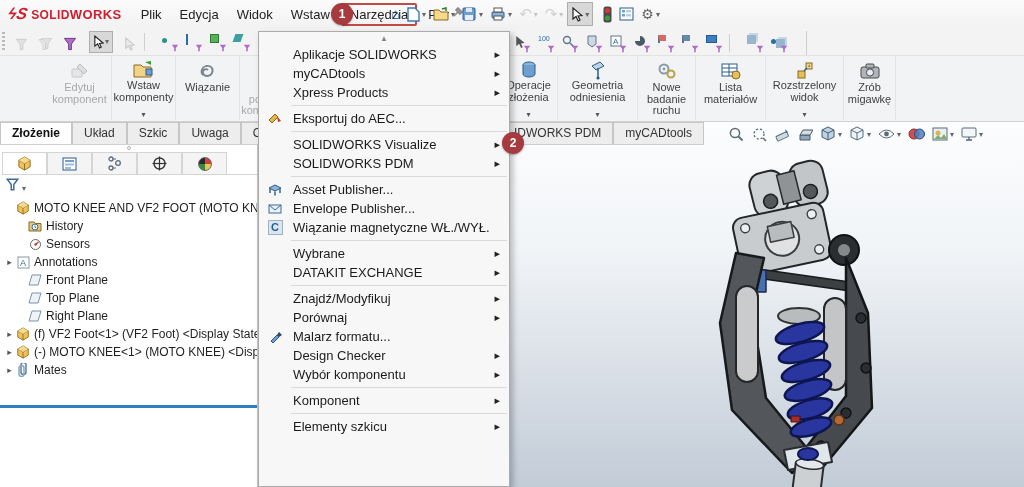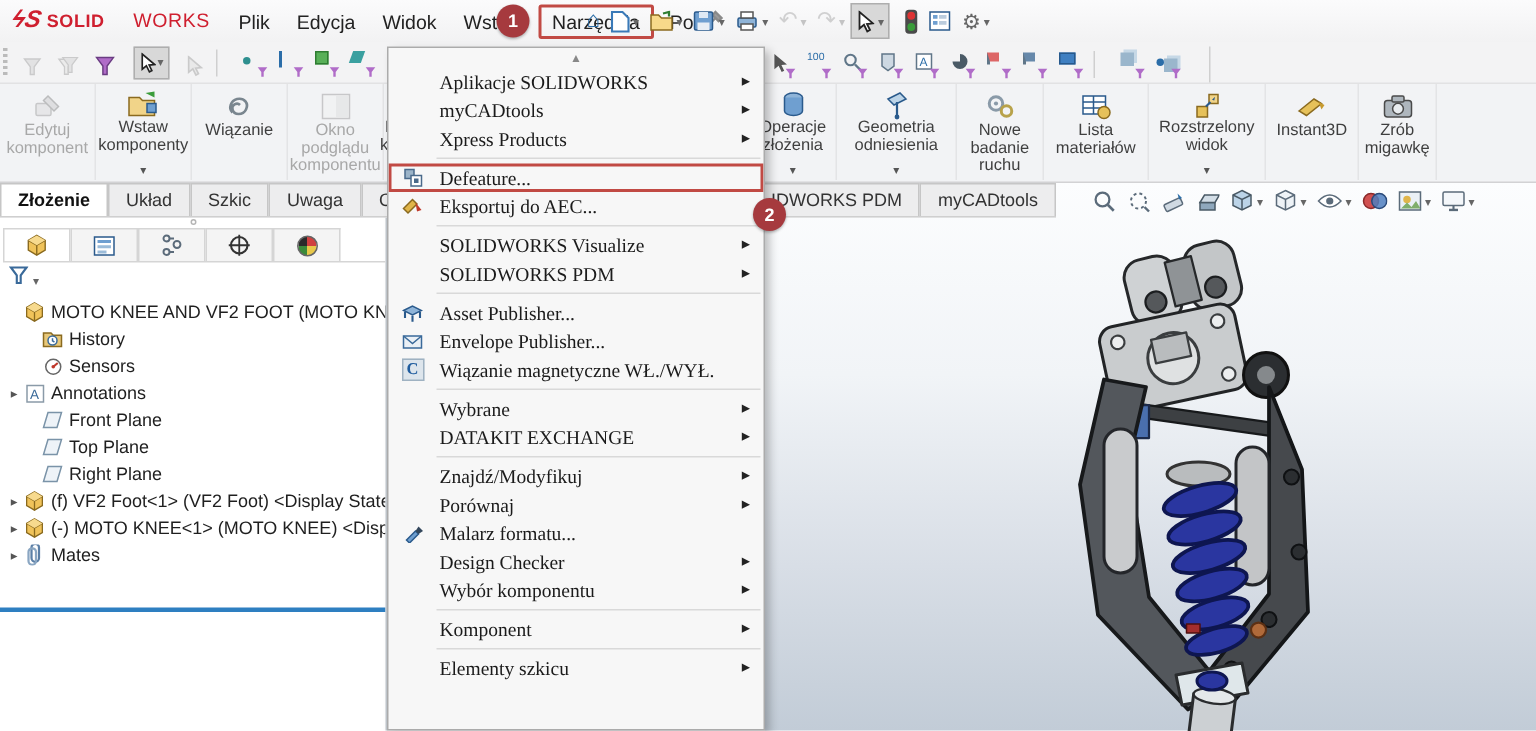--- a/index.html
+++ b/index.html
@@ -6,21 +6,21 @@
   html,body { width:1024px; height:487px; overflow:hidden;
     font-family:"Liberation Sans","DejaVu Sans",sans-serif; background:#fff; }
   .abs { position:absolute; }
 
   
   #menubar { position:absolute; left:0; top:0; width:1024px; height:28px;
     background:linear-gradient(#fbfbfc,#f2f2f3); display:flex; align-items:center; z-index:30;}
   #logo { display:flex; align-items:center; gap:4px; padding:0 10px 0 8px; }
   #logo .mark { font-style:italic; font-weight:bold; color:#cf1f2f; font-size:16px; transform:skewX(-12deg); }
   #logo .b1 { color:#cf1f2f; font-weight:bold; font-size:12px; letter-spacing:.4px;}
-  #logo .b2 { color:#cf1f2f; font-weight:normal; font-size:13px; letter-spacing:.4px;margin-left:19px;}
+  #logo .b2 { color:#cf1f2f; font-weight:bold; font-size:13px; letter-spacing:.4px;}
   .mi { font-size:13px; color:#222; padding:4px 9px; white-space:nowrap;text-align:right; }
   .mi.boxed { border:2px solid #c14a44; border-radius:2px; padding:2px 7px; margin:0 2px; }
   #mclip { width:30px; overflow:hidden; display:flex; }
   .badge { position:absolute; width:22px; height:22px; border-radius:50%; background:#a63a3e;
     color:#fff; font-size:12px; font-weight:bold; display:flex; align-items:center;
     justify-content:center; z-index:80; box-shadow:0 1px 2px rgba(0,0,0,.3); }
   #badge1 { left:331px; top:3px; }
   #badge2 { left:502px; top:132px; }
   #pin { margin-left:2px; }
 
@@ -96,21 +96,21 @@
   #tree .tlabel { font-size:12px; color:#1f1f1f; margin-left:3px; }
   .indent { margin-left:12px; }
   #splitline { height:3px; background:#2e7fc1; margin-top:26px; }
 
   
   #menu { position:absolute; left:258px; top:31px; width:252px; height:456px;
     background:#f7f7f7; border:1px solid #ababab; box-shadow:3px 3px 6px rgba(0,0,0,.25);
     z-index:60; overflow:hidden; }
   #mscroll { height:13px; text-align:center; font-size:8px; color:#888; line-height:13px;}
   .mitem { position:relative; height:19px; line-height:19px; padding-left:34px;
-    font-size:13px; color:#1b1b1b; white-space:nowrap;font-family:Liberation Serif, serif; }
+    font-size:13px; color:#1b1b1b; white-space:nowrap; }
   .mitem .micon { position:absolute; left:8px; top:2px; width:16px; height:15px;
     display:flex; align-items:center; justify-content:center; }
   .mitem.sub::after { content:"▸"; position:absolute; right:9px; top:0; font-size:11px; color:#222; }
   .msep { height:1px; background:#d9d9d9; margin:3px 2px 3px 32px; }
   .mitem.hl { outline:2px solid #c14a44; outline-offset:-2px; }
   .magbox { background:#dde5ec; border:1px solid #9fb2c2; width:15px; height:15px;
     font-size:11px; font-weight:bold; color:#1f5c9e; display:flex; align-items:center; justify-content:center;}
 </style>
 </head>
 <body>
@@ -347,21 +347,21 @@
         <span class="base cube3" style="left:6px;top:4px;background:#9ab6cc;box-shadow:2px -2px 0 #c6d8e6;"></span>
       <svg class="ff" width="8" height="8" viewBox="0 0 10 10">
           <path d="M1 1 h8 l-3 4 v4 h-2 v-4 z" fill="#b06cc8"></path>
         </svg>
       </span>
     <div class="sepv" style="height:24px;margin-left:20px;"></div>
   </div>
 </div>
 
 <div id="cmdmgr">
-  <div class="cmgroup" style="left:0;">
+  <div class="cmgroup" style="left:0;padding-left:48px;">
     <div class="cmb dis">
       <span class="ci">
         <svg width="20" height="20" viewBox="0 0 20 20">
             <rect x="2" y="8" width="10" height="8" rx="1" fill="#cfd6dd" stroke="#7a8a98"></rect>
             <path d="M10 3 L17 10 L14 13 L7 6 Z" fill="#e6c15a" stroke="#8a6a1f"></path>
           </svg>
         </span>
       <span class="lbl">Edytuj</span>
       <span class="lbl">komponent</span>
     </div>
@@ -465,29 +465,20 @@
         <svg width="20" height="20" viewBox="0 0 20 20">
             <rect x="3" y="11" width="7" height="7" fill="#e6c15a" stroke="#8a6a1f"></rect>
             <rect x="11" y="3" width="6" height="6" fill="#f1d489" stroke="#8a6a1f"></rect>
             <line x1="9" y1="11" x2="12" y2="8" stroke="#2a5a8c" stroke-width="1.4"></line>
             <path d="M13 6.5 l2 -2 l-.5 2.5 z" fill="#2a5a8c"></path>
           </svg>
         </span>
       <span class="lbl">Rozstrzelony</span>
       <span class="lbl">widok</span>
       <span class="dd"></span>
-    </div>
-    <div class="cmb" style="width:62px">
-      <span class="ci">
-        <svg width="22" height="18" viewBox="0 0 22 18">
-            <path d="M2 12 L12 4 l5 3 l-10 8 z" fill="#e6c15a" stroke="#8a6a1f"></path>
-            <path d="M15 6 l4 2 l-2 3 z" fill="#c79a2e"></path>
-          </svg>
-        </span>
-      <span class="lbl">Instant3D</span>
     </div>
     <div class="cmb" style="width:52px">
       <span class="ci">
         <svg width="20" height="16" viewBox="0 0 20 16">
             <rect x="1" y="4" width="18" height="11" rx="2" fill="#aeb6bd" stroke="#4a4a4a"></rect>
             <rect x="6" y="1" width="8" height="4" rx="1" fill="#aeb6bd" stroke="#4a4a4a"></rect>
             <circle cx="10" cy="9.5" r="3.6" fill="#e8ecef" stroke="#4a4a4a"></circle>
           </svg>
         </span>
       <span class="lbl">Zrób</span>
@@ -789,29 +780,20 @@
 </div>
 
 <div id="menu">
   <div id="mscroll">▲</div>
 
   <div class="mitem sub"><span>Aplikacje SOLIDWORKS</span></div>
   <div class="mitem sub"><span>myCADtools</span></div>
   <div class="mitem sub"><span>Xpress Products</span></div>
   <div class="msep"></div>
 
-  <div class="mitem hl">
-    <span class="micon">
-      <svg width="13" height="13" viewBox="0 0 13 13">
-          <rect x="1" y="1" width="6" height="6" fill="#9cb4c8" stroke="#4a6a8a"></rect>
-          <rect x="5" y="5" width="7" height="7" fill="#fff" stroke="#4a6a8a"></rect>
-          <rect x="7" y="7" width="3" height="3" fill="#4a6a8a"></rect>
-        </svg>
-      </span>
-    <span>Defeature...</span></div>
   <div class="mitem">
     <span class="micon">
       <svg width="14" height="13" viewBox="0 0 14 13">
           <path d="M1 8 L7 2 l3 3 l-6 6 z" fill="#e0b54a" stroke="#8a6a1f"></path>
           <path d="M9 4 l4 5 l-3 1 z" fill="#c0392b"></path>
         </svg>
       </span>
     <span>Eksportuj do AEC...</span></div>
   <div class="msep"></div>
 

